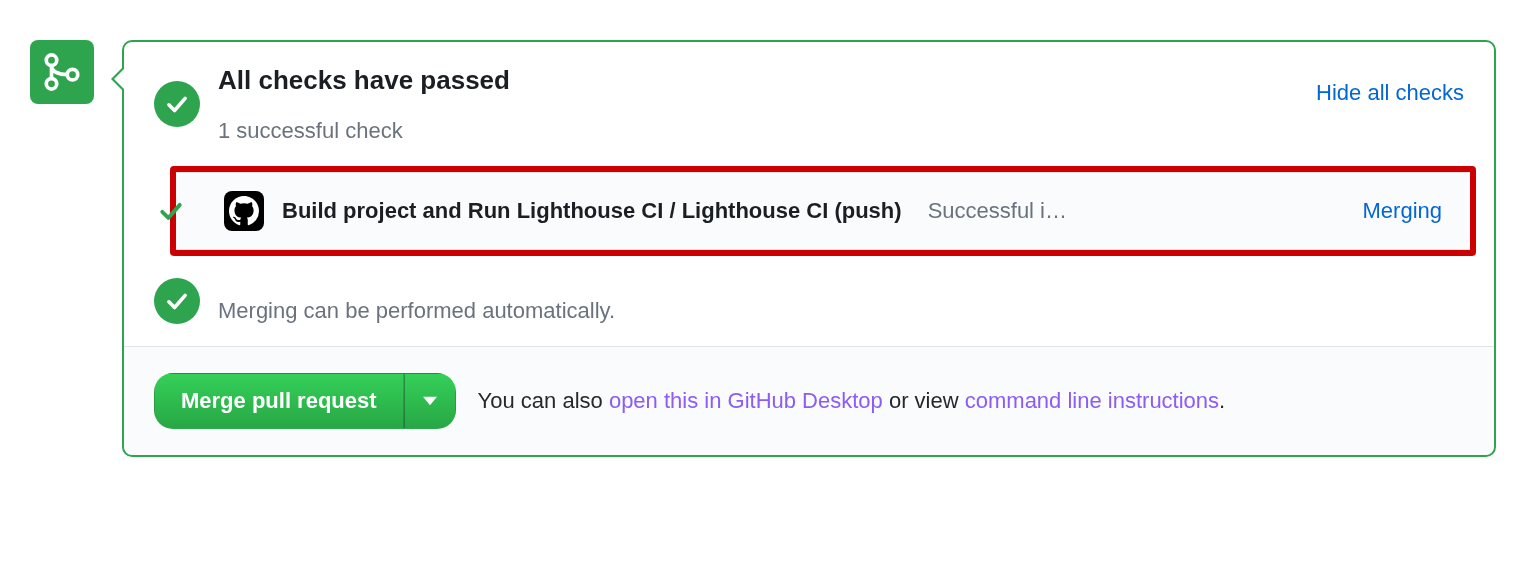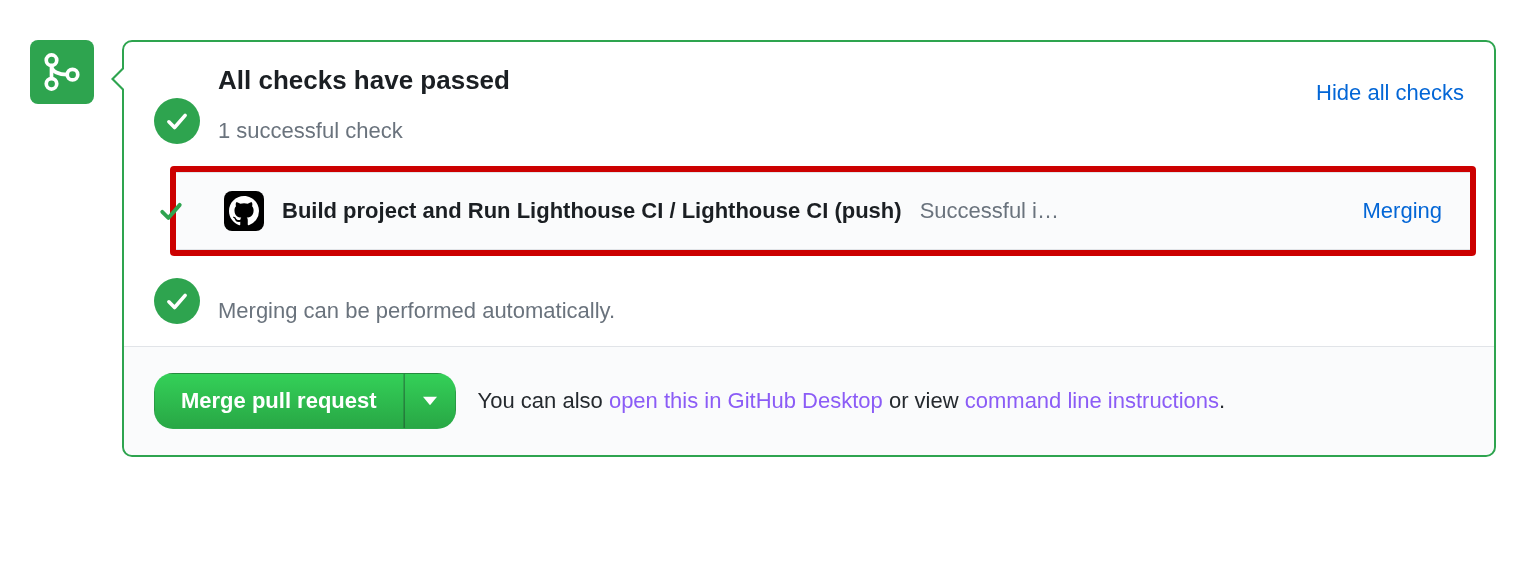--- a/index.html
+++ b/index.html
@@ -50,21 +50,21 @@
     left: -10px;
     top: 26px;
     width: 0; height: 0;
     border-top: 11px solid transparent;
     border-bottom: 11px solid transparent;
     border-right: 11px solid #fff;
   }
   .section {
     padding: 22px 30px;
     display: flex;
-    align-items: flex-end;
+    align-items: center;
     gap: 18px;
   }
   .check-circle {
     width: 46px; height: 46px;
     background: #2ea44f;
     border-radius: 50%;
     display: flex; align-items: center; justify-content: center;
     flex-shrink: 0;
   }
   .check-circle svg { width: 26px; height: 26px; }
@@ -124,20 +124,21 @@
     font-weight: 600;
     color: #1b1f23;
     white-space: nowrap;
   }
   .check-status {
     font-size: 22px;
     color: #6a737d;
     overflow: hidden;
     text-overflow: ellipsis;
     white-space: nowrap;
+    margin-left: 8px;
   }
   .check-row .spacer { flex: 1; }
   .details-link {
     color: #0366d6;
     font-size: 22px;
     cursor: pointer;
     white-space: nowrap;
   }
   .merge-section {
     border-top: 1px solid #e1e4e8;

